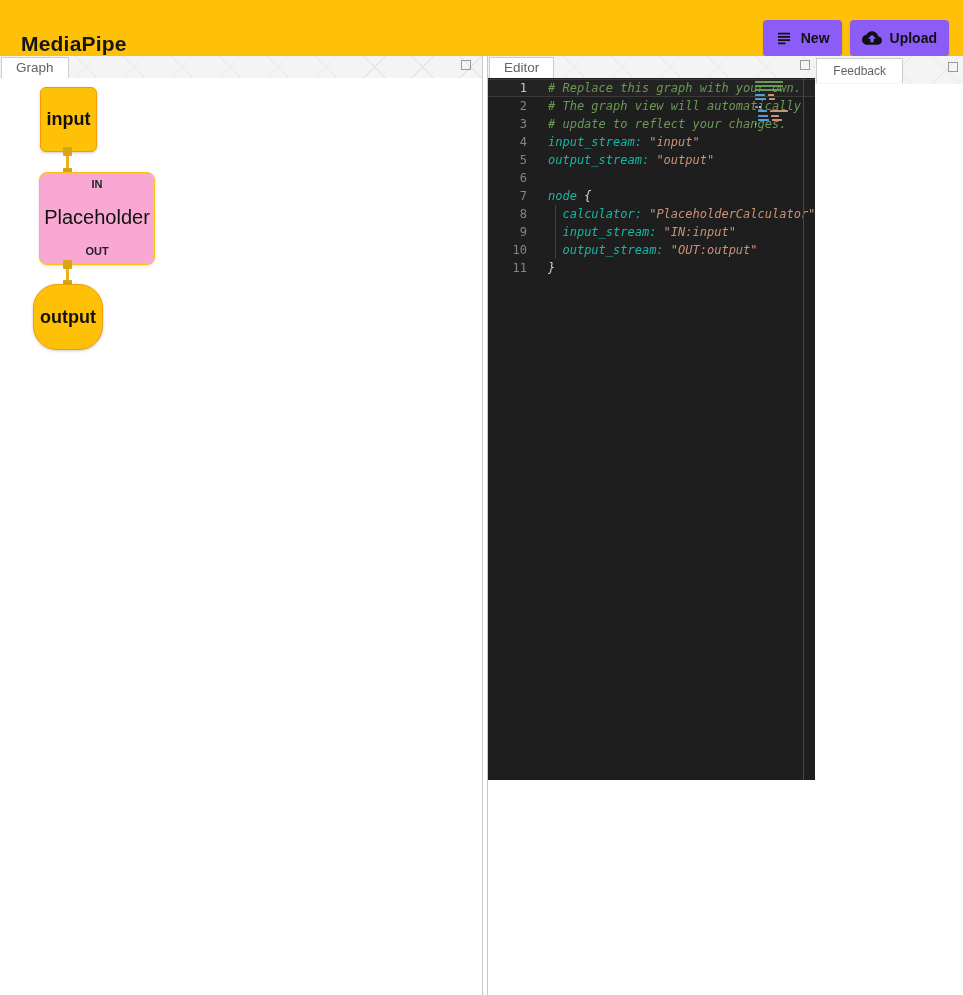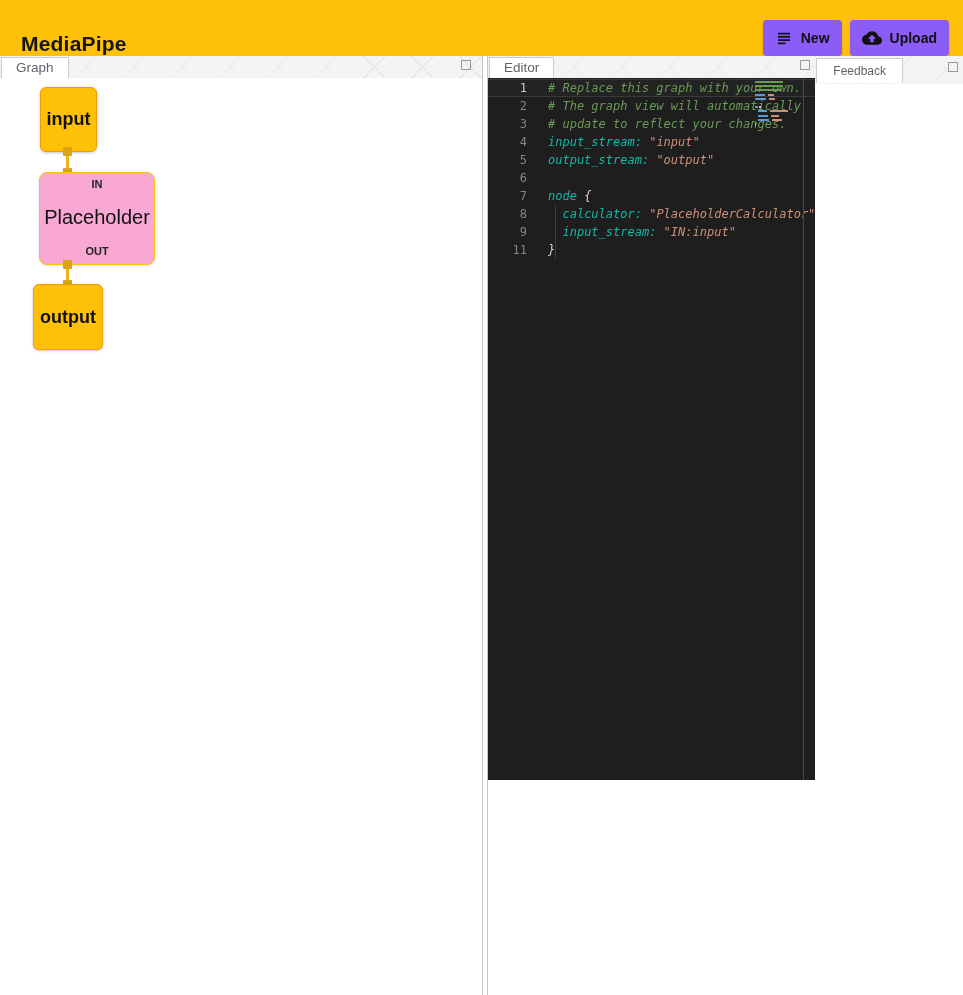--- a/index.html
+++ b/index.html
@@ -37,21 +37,21 @@
   .maxicon { position:absolute; top:4px; width:10px; height:10px;
              border:1.5px solid #9a9a9a; background:transparent; cursor:pointer; }
 
   
   .graph-canvas { position:relative; flex:1; background:#fff; }
   .gnode { position:absolute; display:flex; align-items:center; justify-content:center;
            background:#FFC107; border:1.5px solid #F29B05; border-radius:6px;
            font-weight:700; font-size:18px; color:#111;
            box-shadow:0 1px 3px rgba(0,0,0,.22); cursor:pointer; }
   .gnode.input  { left:40px; top:9px;   width:57px; height:65px; }
-  .gnode.output { left:33px; top:206px; width:70px; height:66px; }
+  .gnode.output { left:33px; top:206px; width:70px; height:66px;border-radius:24px; }
   .gnode.calc { left:10px; top:94px; width:116px; height:93px; background:#f9a8d4;
                 border:1.5px solid #FFC107; border-radius:8px; flex-direction:column;
                 justify-content:space-between; padding:5px 0 7px 0; font-weight:400;
                 box-shadow:0 1px 3px rgba(0,0,0,.12);margin-left:29px; }
   .gnode.calc .port-label { font-size:11px; font-weight:700; color:#222; }
   .gnode.calc .calc-label { font-size:20px; color:#111; font-weight:400; }
   .edge-line { position:absolute; width:3px; background:#F5AF1B; }
   .edge-port { position:absolute; width:9px; height:9px; background:#D9A514; border-radius:1px; }
 
   
@@ -153,20 +153,21 @@
         <div class="code-lines">
             <div class="code-row active"><span class="ln">1</span><span class="ct"><span class="tk-comment"># Replace this graph with your own.</span></span></div>
             <div class="code-row"><span class="ln">2</span><span class="ct"><span class="tk-comment"># The graph view will automatically</span></span></div>
             <div class="code-row"><span class="ln">3</span><span class="ct"><span class="tk-comment"># update to reflect your changes.</span></span></div>
             <div class="code-row"><span class="ln">4</span><span class="ct"><span class="tk-key">input_stream:</span><span class="tk-plain"> </span><span class="tk-string">"input"</span></span></div>
             <div class="code-row"><span class="ln">5</span><span class="ct"><span class="tk-key">output_stream:</span><span class="tk-plain"> </span><span class="tk-string">"output"</span></span></div>
             <div class="code-row"><span class="ln">6</span><span class="ct"></span></div>
             <div class="code-row"><span class="ln">7</span><span class="ct"><span class="tk-key">node</span><span class="tk-plain"> {</span></span></div>
             <div class="code-row"><span class="ln">8</span><span class="ct"><span class="tk-plain">  </span><span class="tk-key">calculator:</span><span class="tk-plain"> </span><span class="tk-string">"PlaceholderCalculator"</span></span></div>
             <div class="code-row"><span class="ln">9</span><span class="ct"><span class="tk-plain">  </span><span class="tk-key">input_stream:</span><span class="tk-plain"> </span><span class="tk-string">"IN:input"</span></span></div>
+            <div class="code-row"><span class="ln">10</span><span class="ct"><span class="tk-plain">  </span><span class="tk-key">output_stream:</span><span class="tk-plain"> </span><span class="tk-string">"OUT:output"</span></span></div>
             <div class="code-row"><span class="ln">11</span><span class="ct"><span class="tk-plain">}</span></span></div>
           </div>
         <div class="indent-guide"></div>
         <div class="overview-ruler"></div>
         <div class="minimap">
             <div class="mm-row">
               <span class="mm-seg" style="width: 28px; background: rgb(106, 153, 85);"></span>
             </div>
             <div class="mm-row">
               <span class="mm-seg" style="width: 28px; background: rgb(106, 153, 85);"></span>

